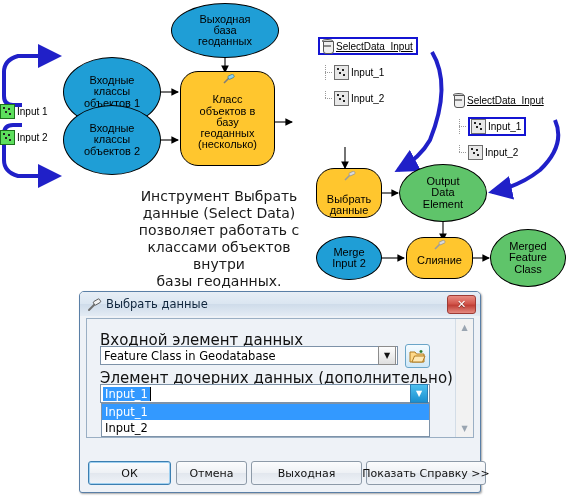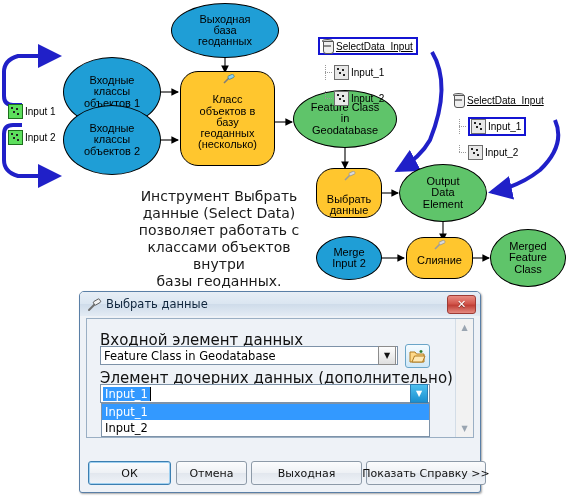--- a/index.html
+++ b/index.html
@@ -203,21 +203,21 @@
 
     <path d="M380,258 L404,258" fill="none" stroke="#000" stroke-width="1.1" marker-end="url(#arrowBlack)"></path>
 
     <path d="M473,258 L489,258" fill="none" stroke="#000" stroke-width="1.1" marker-end="url(#arrowBlack)"></path>
 
     <path d="M432,52 Q452,85 430,140 Q420,158 398,170" fill="none" stroke="#2020c8" stroke-width="4" marker-end="url(#arrowBlue)"></path>
 
     <path d="M555,120 Q566,145 540,170 Q520,186 492,192" fill="none" stroke="#2020c8" stroke-width="4" marker-end="url(#arrowBlue)"></path>
   </svg>
 
-  <div class="tree" style="left:8px;top:98px;text-align:center;">
+  <div class="tree" style="left:0;top:98px;text-align:center;">
     <div class="tree-row">
       <span class="ico ico-fc-green">
         <span class="ico-dots">
             <i style="left:1px;top:1px"></i>
             <i style="left:6px;top:2px"></i>
             <i style="left:3px;top:5px"></i>
             <i style="left:7px;top:7px"></i>
           </span>
       </span>
       <span class="lbl">Input 1</span>
@@ -260,25 +260,20 @@
           <rect x="5" y="1" width="6" height="3.5" rx="1" fill="#8fd3ef" stroke="#2a6e91" stroke-width=".6" transform="rotate(-25 8 2.7)"></rect>
         </svg>
     </span>
     <span style="white-space:pre-line">Класс
 объектов в
 базу
 геоданных
 (несколько)</span>
   </div>
 
-  <div class="node ellipse el-green" style="left:293px;top:90px;width:104px;height:58px;font-size:11px;">
-    <span style="white-space:pre-line">Feature Class
-in
-Geodatabase</span>
-  </div>
 
   <div class="node rect-tool" style="left:316px;top:168px;width:66px;height:50px;font-size:11px;padding-top:24px;">
     <span class="hammer" style="left:27px;top:2px;">
       <svg viewBox="0 0 12 11">
           <path d="M1,9 L6,4" stroke="#9b9b9b" stroke-width="1.6" fill="none"></path>
           <rect x="5" y="1" width="6" height="3" rx="1" fill="#d9d9d9" stroke="#8a8a8a" stroke-width=".6" transform="rotate(-25 8 2.5)"></rect>
         </svg>
     </span>
     <span style="white-space:pre-line">Выбрать
 данные</span>

